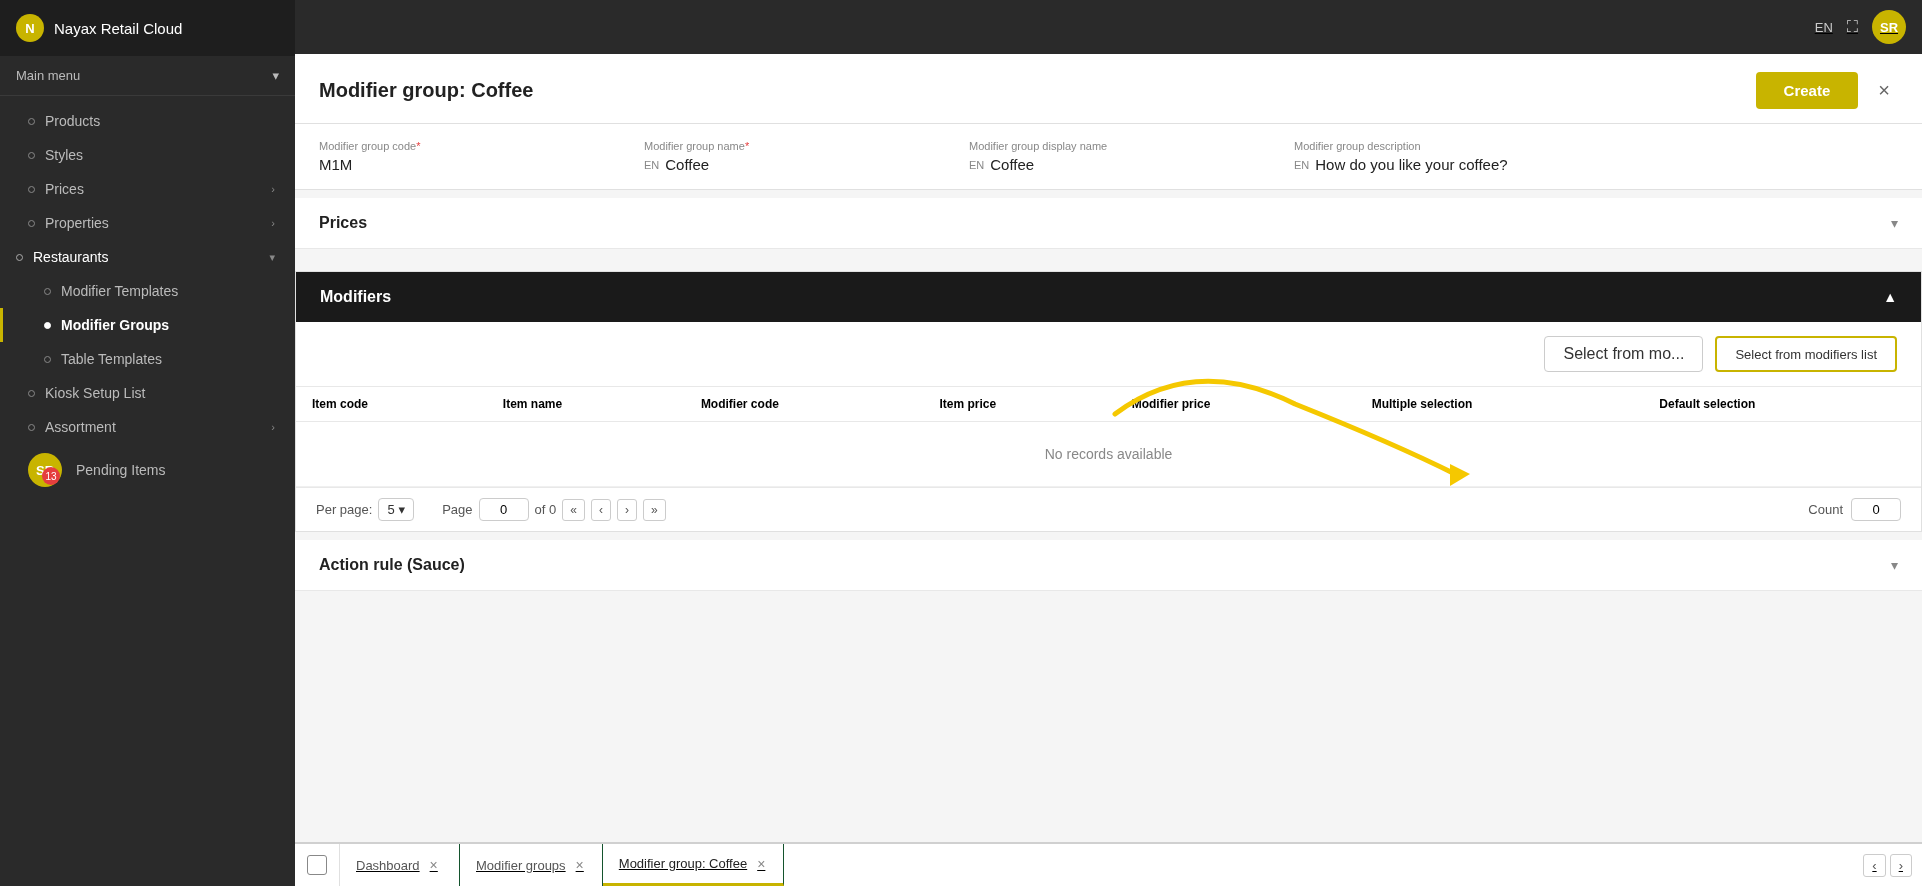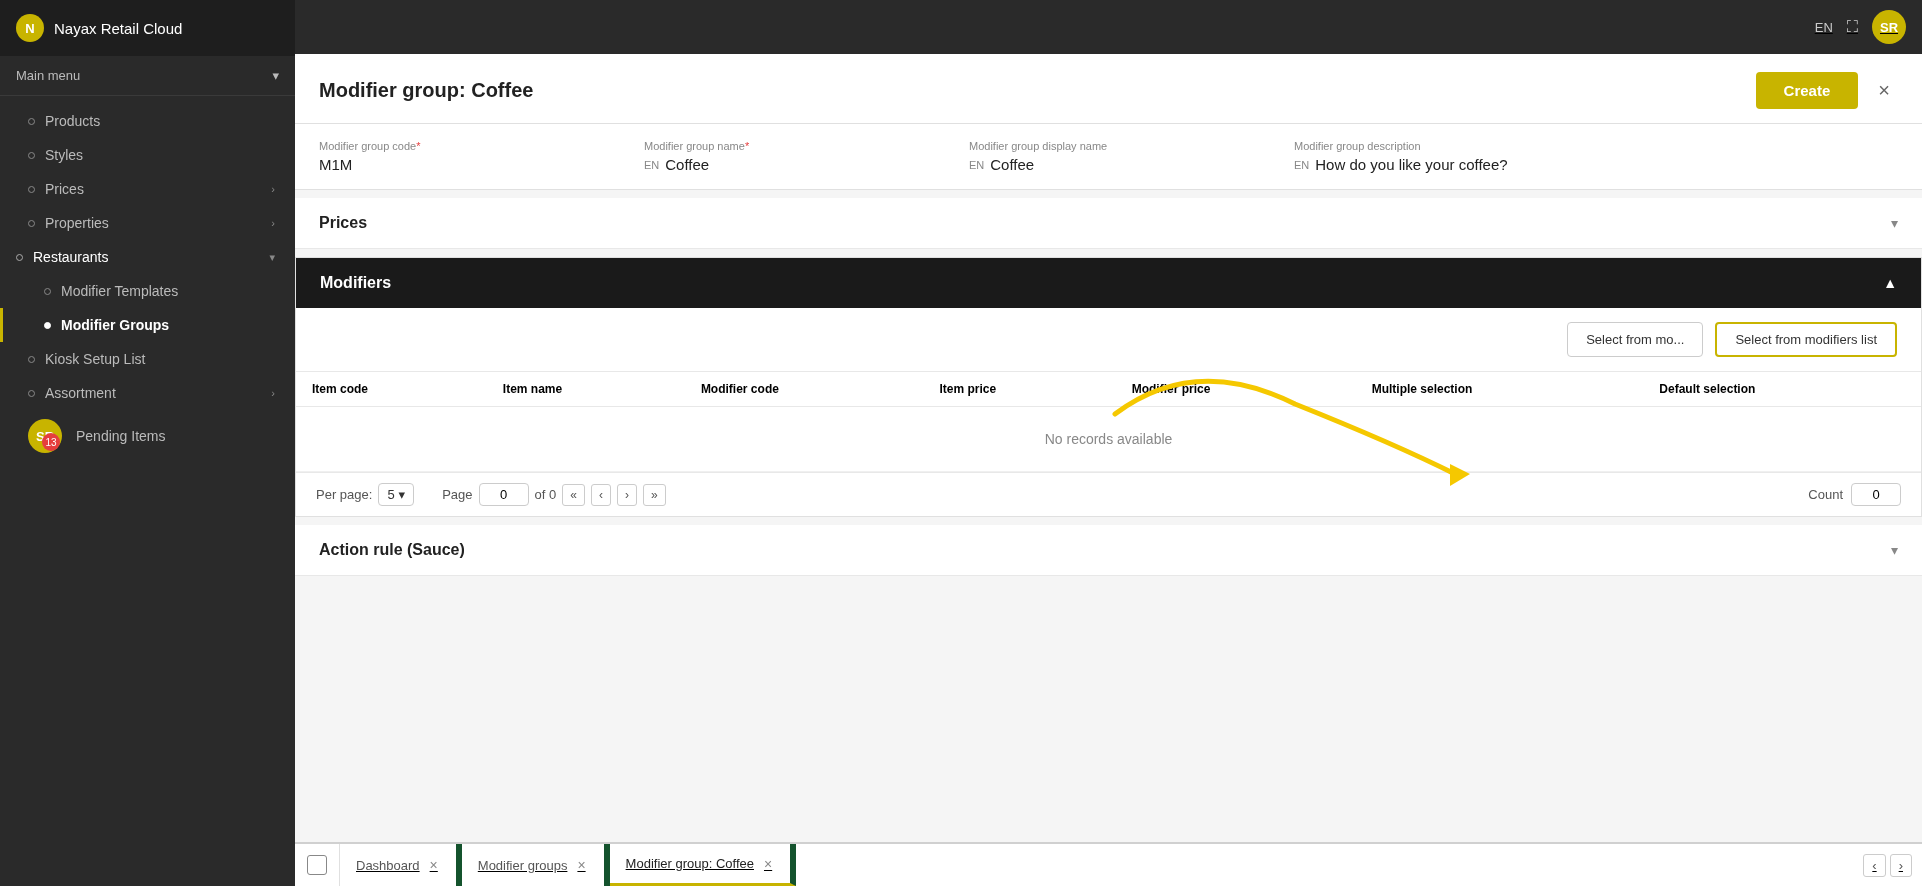--- a/index.html
+++ b/index.html
@@ -279,21 +279,21 @@
       font-weight: 600;
       color: #222;
     }
     .section-chevron {
       font-size: 14px;
       color: #888;
     }
 
     
     .modifiers-section {
-      margin: 8px 0 0 0;
+      margin: 22px 0 0 0;
       background: #fff;
       border: 1px solid #e0e0e0;
     }
     .modifiers-header {
       display: flex;
       align-items: center;
       justify-content: space-between;
       padding: 16px 24px;
       background: #1a1a1a;
       cursor: pointer;
@@ -315,21 +315,21 @@
       padding: 14px 24px;
       background: #fff;
       border-bottom: 1px solid #e8e8e8;
       position: relative;
     }
     .btn-select {
       padding: 8px 18px;
       border: 1px solid #ccc;
       background: #fff;
       border-radius: 4px;
-      font-size: 13px;
+      font-size: 16px;
       cursor: pointer;
       color: #333;
     }
     .btn-select-highlighted {
       padding: 8px 18px;
       border: 2px solid #c8b400;
       background: #fff;
       border-radius: 4px;
       font-size: 13px;
       cursor: pointer;
@@ -440,21 +440,21 @@
       height: 44px;
       padding: 0 0;
       overflow: hidden;
     }
     .taskbar-tab {
       display: flex;
       align-items: center;
       gap: 8px;
       padding: 0 16px;
       height: 100%;
-      border-right: 6px solid #14532d;
+      border-right: 1px solid #14532d;
       font-size: 13px;
       color: #555;
       cursor: pointer;
       min-width: 120px;
     }
     .taskbar-tab.active {
       border-bottom: 3px solid #c8b400;
       color: #222;
       font-weight: 500;
     }
@@ -548,20 +548,24 @@
     <div class="nav-item" style="padding-left:44px;">
       <span class="nav-dot"></span>
       <span>Modifier Templates</span>
     </div>
 
     <div class="nav-item active" style="padding-left:44px;">
       <span class="nav-dot"></span>
       <span>Modifier Groups</span>
     </div>
 
+    <div class="nav-item" style="padding-left:44px;">
+      <span class="nav-dot"></span>
+      <span>Table Templates</span>
+    </div>
 
     <div class="nav-item" style="">
       <span class="nav-dot"></span>
       <span>Kiosk Setup List</span>
     </div>
 
     <div class="nav-item">
       <span class="nav-dot"></span>
       <span>Assortment</span>
       <span class="nav-chevron">›</span>

